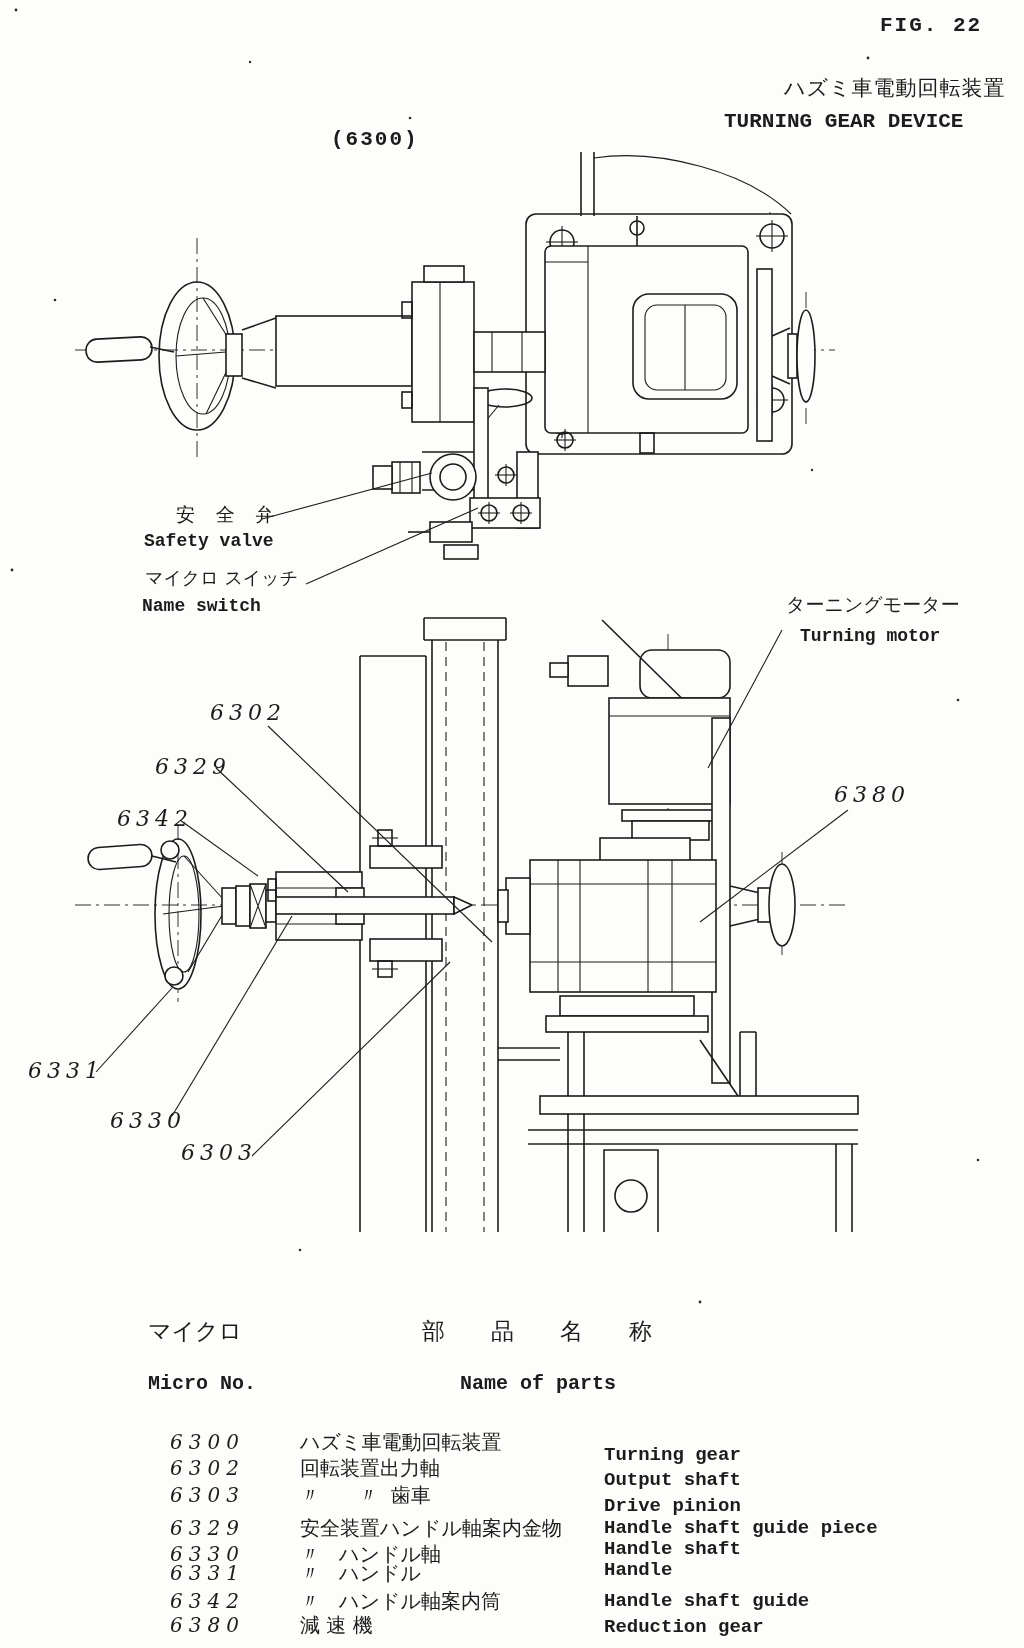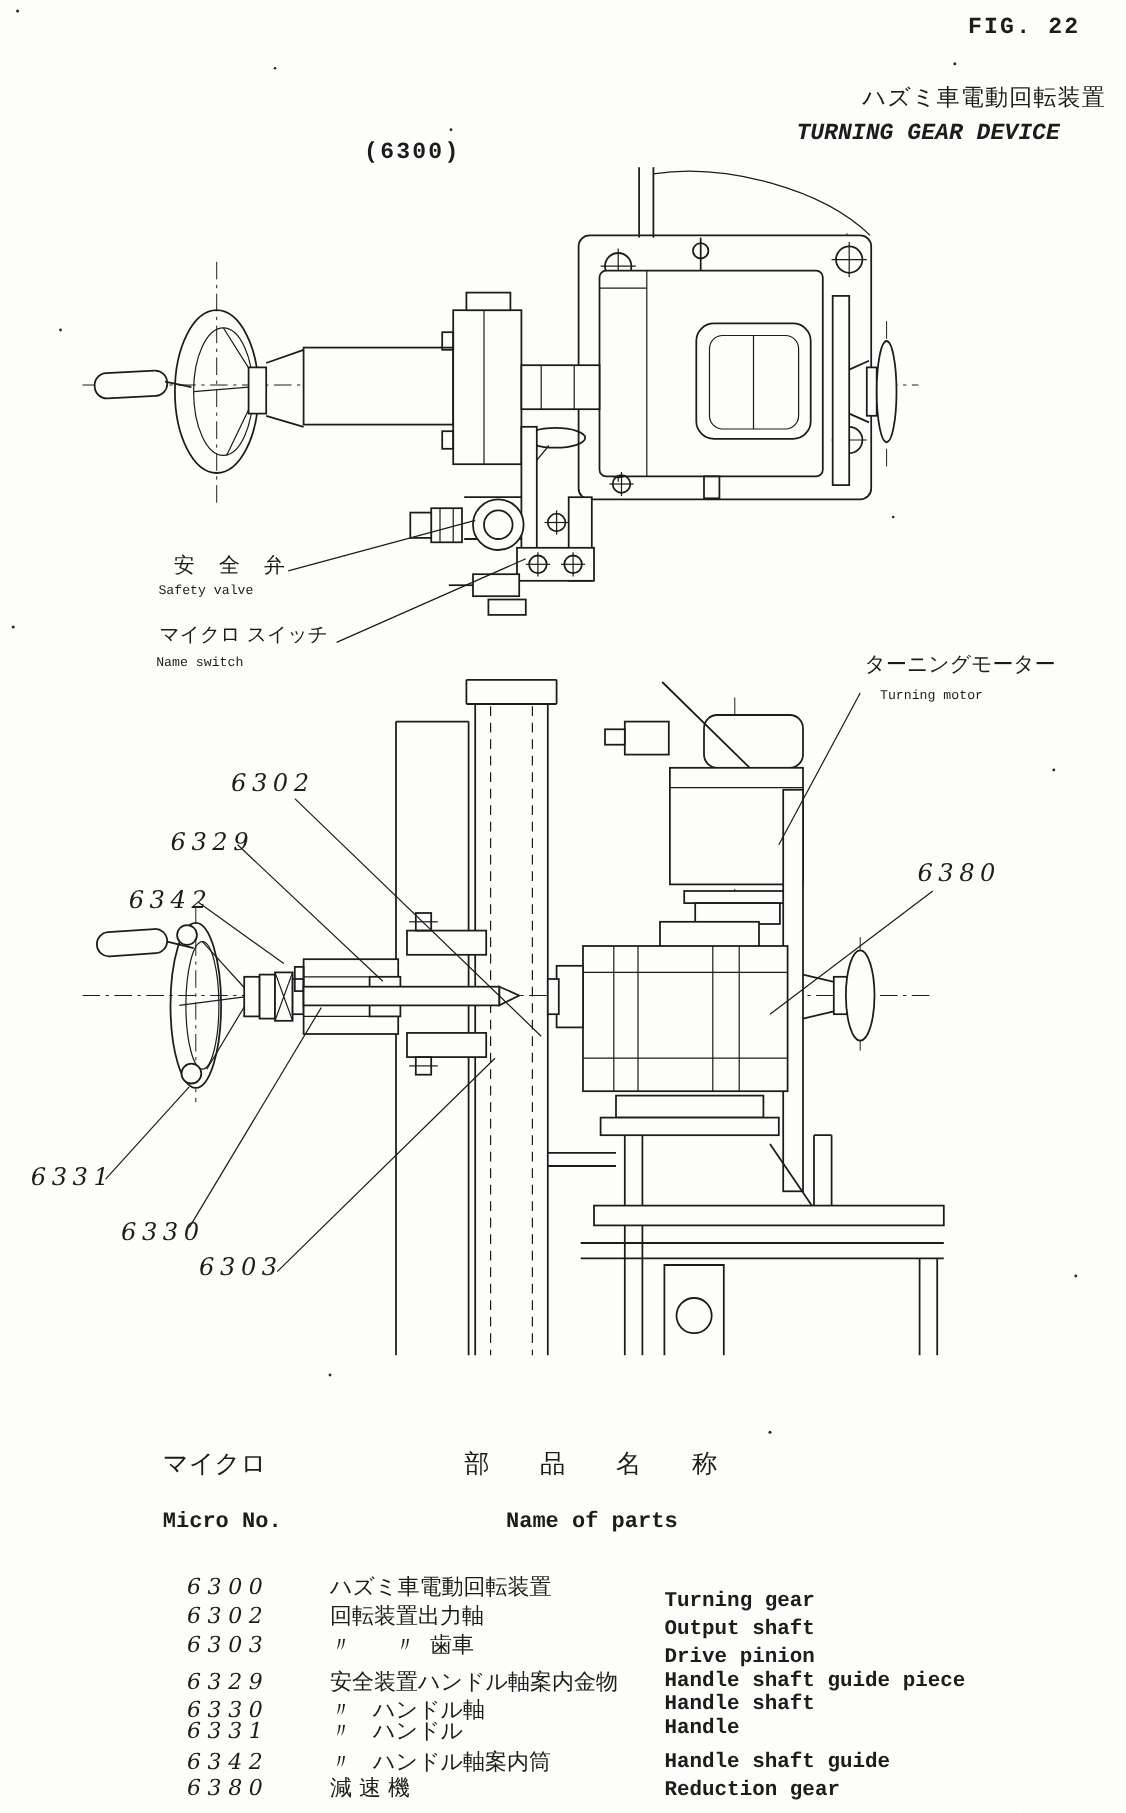--- a/index.html
+++ b/index.html
@@ -8,21 +8,21 @@
   svg{position:absolute;left:0;top:0;}
   .lbl{position:absolute;white-space:pre;line-height:1.15;}
   .mono{font-family:"Liberation Mono", monospace;}
   .jp{font-family:"DejaVu Sans", sans-serif;}
   .hand{font-family:"DejaVu Serif", serif;font-style:italic;letter-spacing:5px;font-size:22px;line-height:1;}
   .fig{font-size:21px;font-weight:bold;letter-spacing:2px;}
   .title-ja{font-size:21px;letter-spacing:1px;}
   .title-en{font-size:21px;font-weight:bold;}
   .asm{font-size:21px;font-weight:bold;letter-spacing:2px;}
   .ann-ja{font-size:19px;}
-  .ann-en{font-size:12px;font-weight:normal;}
+  .ann-en{font-size:18px;font-weight:bold;}
   .th-ja{font-size:23px;}
   .th-name{font-size:23px;letter-spacing:46px;}
   .th-en{font-size:20px;font-weight:bold;}
   .trow{position:absolute;left:0;width:888px;height:28px;}
   .pno{position:absolute;left:170px;top:0;font-family:"DejaVu Serif",serif;font-style:italic;
        font-size:20px;letter-spacing:6px;line-height:1.2;}
   .pja{position:absolute;left:300px;top:0;font-family:"DejaVu Sans",sans-serif;font-size:20px;line-height:1.2;white-space:pre;}
   .pen{position:absolute;left:604px;top:0;font-family:"Liberation Mono",monospace;font-weight:bold;
        font-size:19px;line-height:1.2;white-space:pre;}
 </style>
@@ -271,24 +271,24 @@
       <line class="t" x1="172" y1="1116" x2="292" y2="916"></line>
       <line class="t" x1="252" y1="1156" x2="450" y2="962"></line>
       <line class="t" x1="848" y1="810" x2="700" y2="922"></line>
       <line class="t" x1="782" y1="630" x2="708" y2="768"></line>
     </g>
   </g>
 </svg>
 
   <div class="lbl fig mono" style="left:880px;top:14px;">FIG. 22</div>
   <div class="lbl title-ja jp" style="left:784px;top:76px;">ハズミ車電動回転装置</div>
-  <div class="lbl title-en mono" style="left:724px;top:110px;font-style:italic;">TURNING GEAR DEVICE</div>
+  <div class="lbl title-en mono" style="left:724px;top:110px;">TURNING GEAR DEVICE</div>
   <div class="lbl asm mono" style="left:331px;top:128px;">(6300)</div>
 
-  <div class="lbl ann-ja jp" style="left:158px;top:504px;letter-spacing:8px;">安 全 弁</div>
+  <div class="lbl ann-ja jp" style="left:176px;top:504px;letter-spacing:8px;font-family:Liberation Serif, serif;">安 全 弁</div>
   <div class="lbl ann-en mono" style="left:144px;top:531px;">Safety valve</div>
   <div class="lbl ann-ja jp" style="left:145px;top:568px;font-size:18px;">マイクロ スイッチ</div>
   <div class="lbl ann-en mono" style="left:142px;top:596px;">Name switch</div>
   <div class="lbl ann-ja jp" style="left:786px;top:594px;">ターニングモーター</div>
   <div class="lbl ann-en mono" style="left:800px;top:626px;">Turning motor</div>
 
   <div class="lbl hand" style="left:210px;top:702px;">6302</div>
   <div class="lbl hand" style="left:155px;top:756px;">6329</div>
   <div class="lbl hand" style="left:117px;top:808px;">6342</div>
   <div class="lbl hand" style="left:28px;top:1060px;">6331</div>

